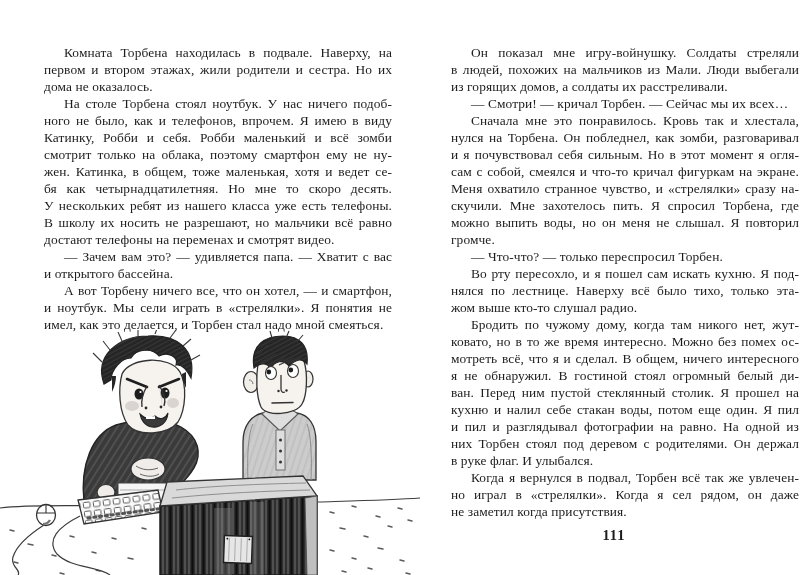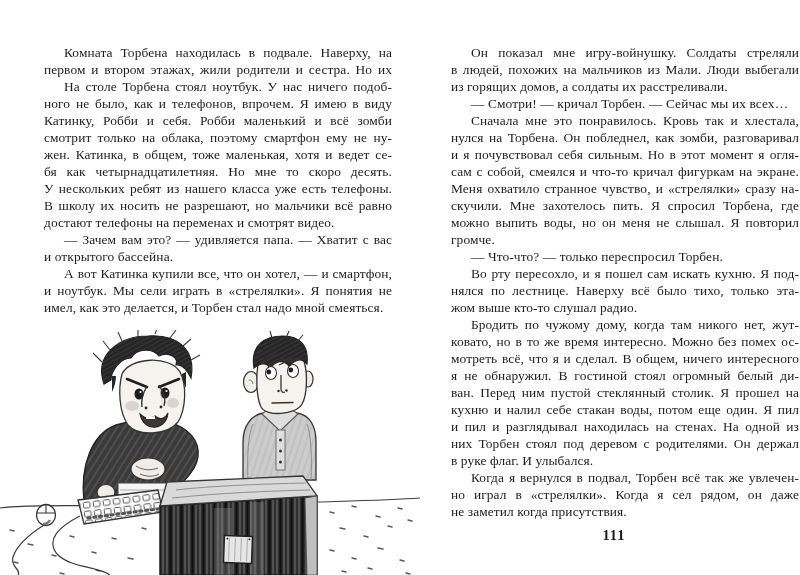--- a/index.html
+++ b/index.html
@@ -24,32 +24,33 @@
   .illus{position:absolute;left:0;top:330px;width:420px;height:245px;}
 </style>
 </head>
 <body>
 
 <div class="spread">
 
   <div class="textcol" id="leftcol">
       <div class="line pfirst">Комната Торбена находилась в подвале. Наверху, на</div>
       <div class="line">первом и втором этажах, жили родители и сестра. Но их</div>
+      <div class="line plast">дома не оказалось.</div>
       <div class="line pfirst">На столе Торбена стоял ноутбук. У нас ничего подоб-</div>
       <div class="line">ного не было, как и телефонов, впрочем. Я имею в виду</div>
       <div class="line">Катинку, Робби и себя. Робби маленький и всё зомби</div>
       <div class="line">смотрит только на облака, поэтому смартфон ему не ну-</div>
       <div class="line">жен. Катинка, в общем, тоже маленькая, хотя и ведет се-</div>
       <div class="line">бя как четырнадцатилетняя. Но мне то скоро десять.</div>
       <div class="line">У нескольких ребят из нашего класса уже есть телефоны.</div>
       <div class="line">В школу их носить не разрешают, но мальчики всё равно</div>
       <div class="line plast">достают телефоны на переменах и смотрят видео.</div>
       <div class="line pfirst">— Зачем вам это? — удивляется папа. — Хватит с вас</div>
       <div class="line plast">и открытого бассейна.</div>
-      <div class="line pfirst">А вот Катинка купили все, что он хотел, — и смартфон,</div>
+      <div class="line pfirst">А вот Торбену ничего все, что он хотел, — и смартфон,</div>
       <div class="line">и ноутбук. Мы сели играть в «стрелялки». Я понятия не</div>
       <div class="line plast">имел, как это делается, и Торбен стал надо мной смеяться.</div>
     </div>
   <div class="textcol" id="rightcol">
       <div class="line pfirst">Он показал мне игру-войнушку. Солдаты стреляли</div>
       <div class="line">в людей, похожих на мальчиков из Мали. Люди выбегали</div>
       <div class="line plast">из горящих домов, а солдаты их расстреливали.</div>
       <div class="line pfirst plast">— Смотри! — кричал Торбен. — Сейчас мы их всех…</div>
       <div class="line pfirst">Сначала мне это понравилось. Кровь так и хлестала,</div>
       <div class="line">нулся на Торбена. Он побледнел, как зомби, разговаривал</div>
@@ -62,21 +63,21 @@
       <div class="line pfirst plast">— Что-что? — только переспросил Торбен.</div>
       <div class="line pfirst">Во рту пересохло, и я пошел сам искать кухню. Я под-</div>
       <div class="line">нялся по лестнице. Наверху всё было тихо, только эта-</div>
       <div class="line plast">жом выше кто-то слушал радио.</div>
       <div class="line pfirst">Бродить по чужому дому, когда там никого нет, жут-</div>
       <div class="line">ковато, но в то же время интересно. Можно без помех ос-</div>
       <div class="line">мотреть всё, что я и сделал. В общем, ничего интересного</div>
       <div class="line">я не обнаружил. В гостиной стоял огромный белый ди-</div>
       <div class="line">ван. Перед ним пустой стеклянный столик. Я прошел на</div>
       <div class="line">кухню и налил себе стакан воды, потом еще один. Я пил</div>
-      <div class="line">и пил и разглядывал находилась на стенах. На одной из</div>
+      <div class="line">и пил и разглядывал фотографии на равно. На одной из</div>
       <div class="line">них Торбен стоял под деревом с родителями. Он держал</div>
       <div class="line plast">в руке флаг. И улыбался.</div>
       <div class="line pfirst">Когда я вернулся в подвал, Торбен всё так же увлечен-</div>
       <div class="line">но играл в «стрелялки». Когда я сел рядом, он даже</div>
       <div class="line plast">не заметил когда присутствия.</div>
     </div>
 
   <div class="pagenum">111</div>
 
   <svg class="illus" viewBox="0 0 420 245" xmlns="http://www.w3.org/2000/svg">

